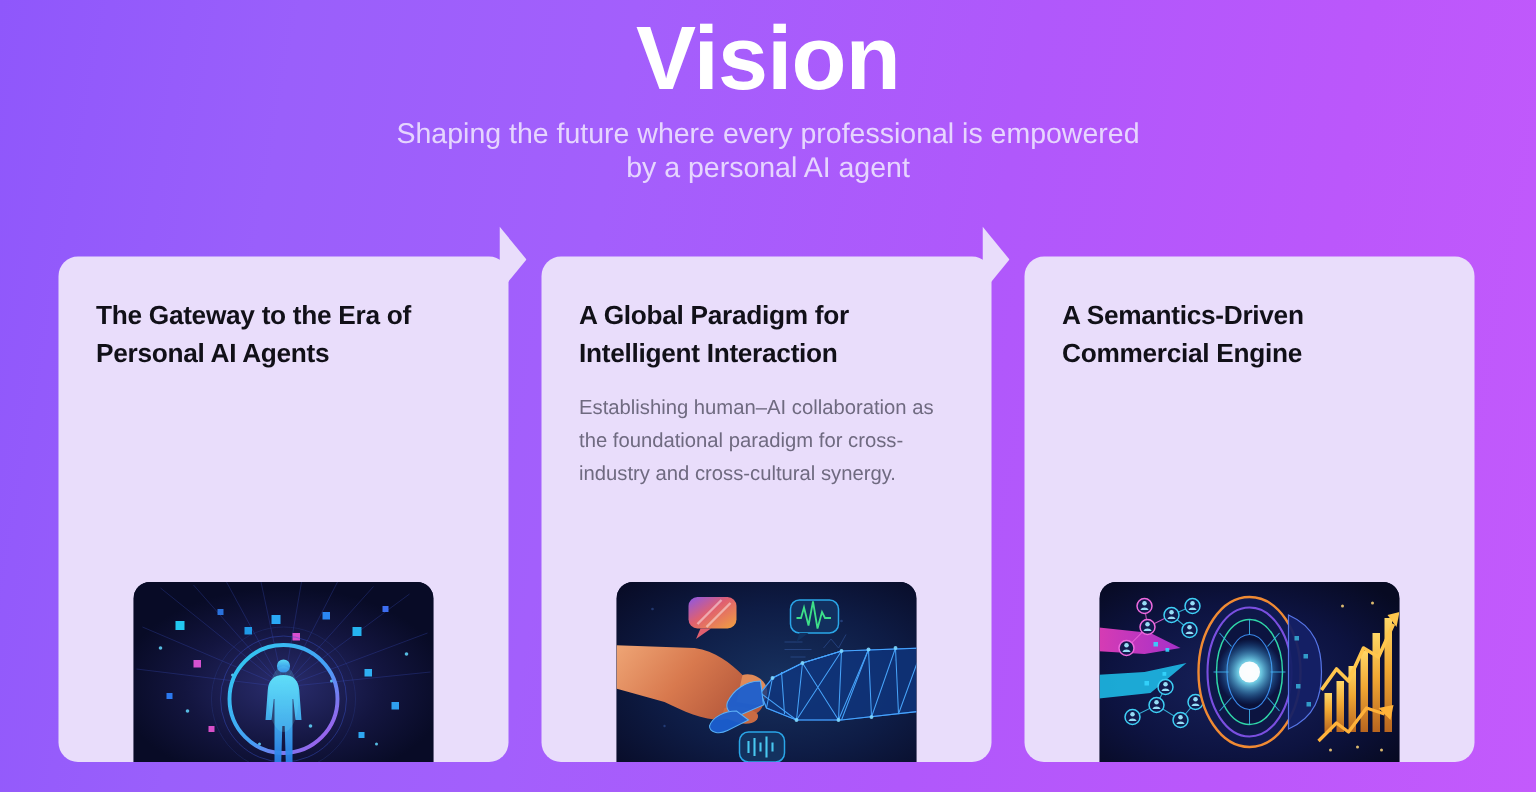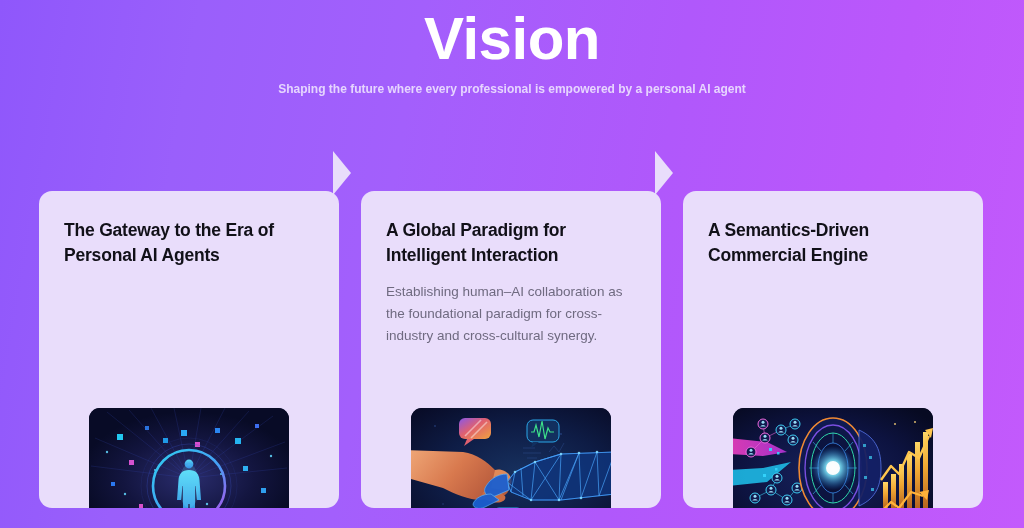--- a/index.html
+++ b/index.html
@@ -33,25 +33,24 @@
     font-size: 60px;
     font-weight: 700;
     color: #ffffff;
     letter-spacing: -0.5px;
     line-height: 62px;
   }
 
   .page-subtitle {
     margin: 8px auto 0;
     width: 520px;
-    font-size: 12px;
+    font-size: 19px;
     line-height: 23px;
     color: #ece0ff;
     opacity: 0.92;
-    font-weight: bold;
   }
 
   
   .cards-row {
     position: absolute;
     top: 171px;
     left: 39px;
     width: 946px;
     height: 337px;
     display: flex;
@@ -59,21 +58,20 @@
   }
 
   .card {
     position: relative;
     width: 300px;
     background: #e9ddfb;
     border-radius: 13px;
     padding: 27px 25px 0 25px;
     overflow: hidden;
     flex: 0 0 300px;
-    margin-top: 20px;
   }
 
   .card-title {
     font-size: 17.5px;
     font-weight: 700;
     line-height: 25px;
     color: #111018;
     letter-spacing: -0.2px;
   }
 

